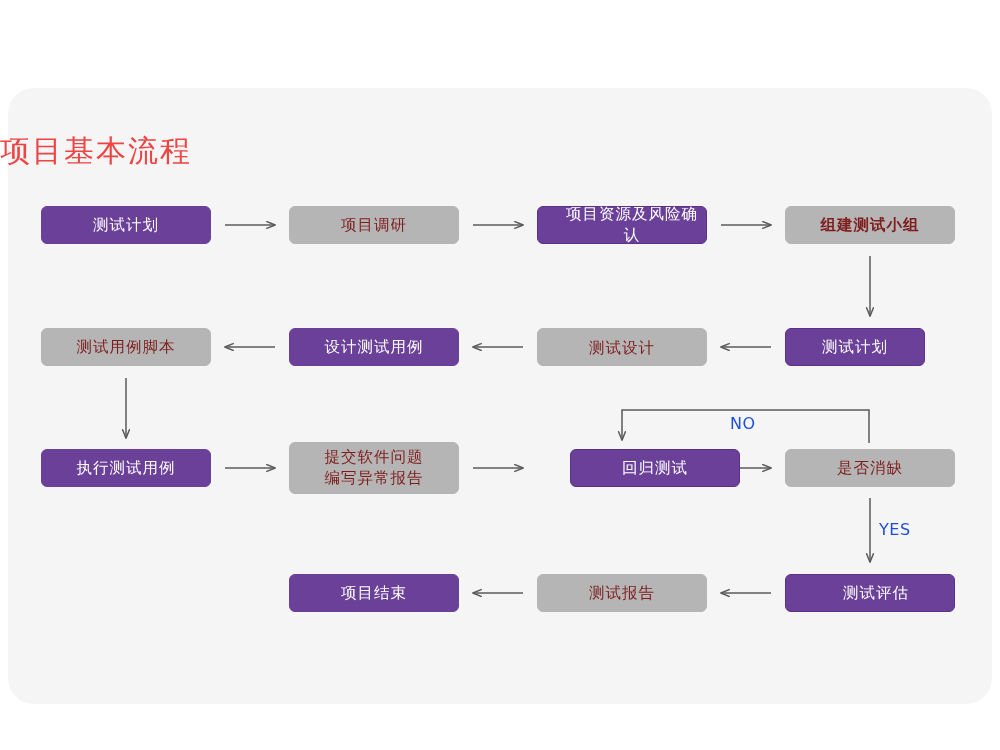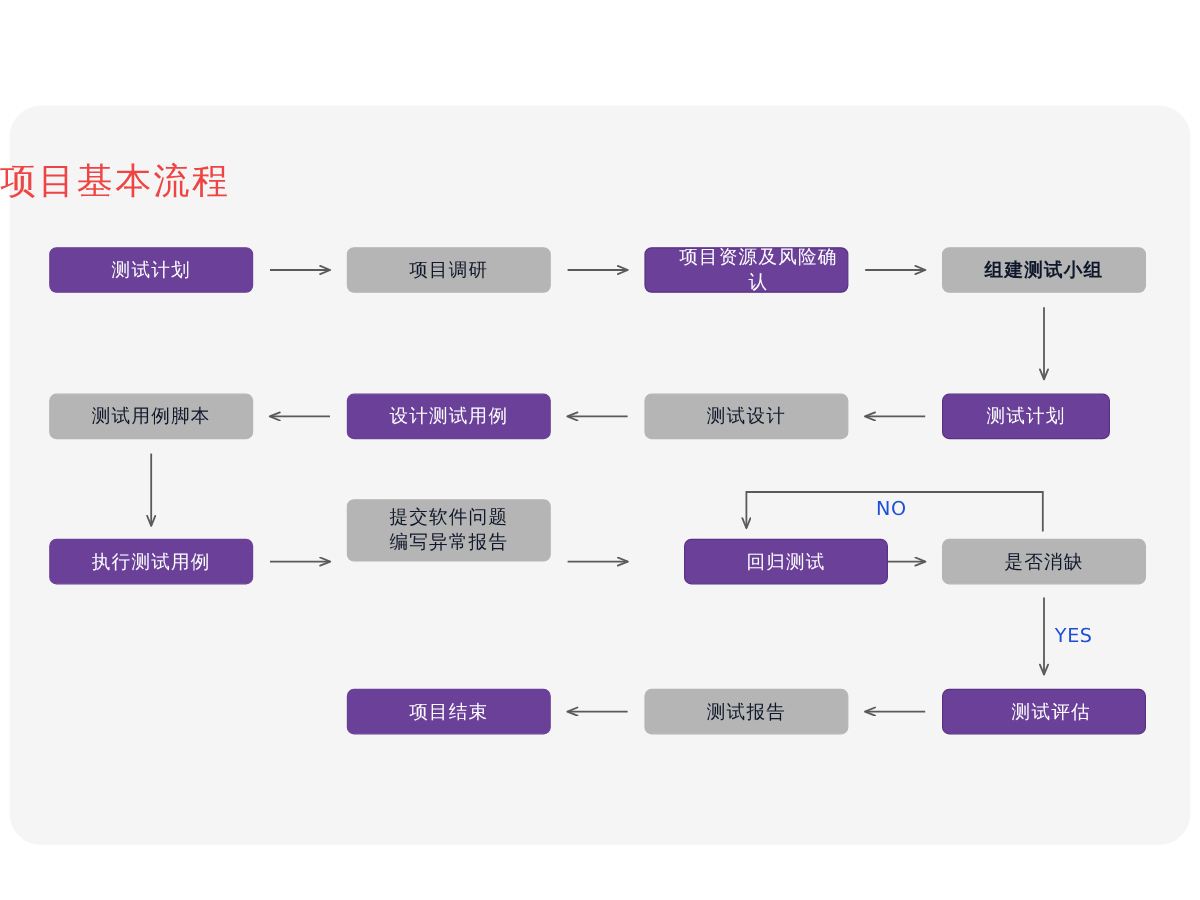--- a/index.html
+++ b/index.html
@@ -55,21 +55,21 @@
   .node.purple {
     background: #6b4099;
     border: 1px solid #6b4099;
   }
   .node.purple.bordered {
     border: 1.5px solid #5a3184;
   }
   .node.gray {
     background: #b5b5b5;
     border: 1px solid #b5b5b5;
-    color: #0f172a;
+    color: #7f1d1d;
   }
   .arrow-svg {
     position: absolute;
     left: 0;
     top: 0;
     width: 1000px;
     height: 750px;
     pointer-events: none;
   }
   .edge-label {
@@ -117,21 +117,21 @@
   <div id="node-layer">
       <div class="node purple" style="left: 41px; top: 206px; width: 170px; height: 38px;">测试计划</div>
       <div class="node gray" style="left: 289px; top: 206px; width: 170px; height: 38px;">项目调研</div>
       <div class="node purple bordered" style="left: 537px; top: 206px; width: 170px; height: 38px; padding-left: 20px;">项目资源及风险确认</div>
       <div class="node gray" style="left: 785px; top: 206px; width: 170px; height: 38px; font-weight: bold;">组建测试小组</div>
       <div class="node gray" style="left: 41px; top: 328px; width: 170px; height: 38px;">测试用例脚本</div>
       <div class="node purple" style="left: 289px; top: 328px; width: 170px; height: 38px;">设计测试用例</div>
       <div class="node gray" style="left: 537px; top: 328px; width: 170px; height: 38px; font-family: Liberation Serif, serif;">测试设计</div>
       <div class="node purple bordered" style="left: 785px; top: 328px; width: 140px; height: 38px;">测试计划</div>
       <div class="node purple" style="left: 41px; top: 449px; width: 170px; height: 38px;">执行测试用例</div>
-      <div class="node gray" style="left: 289px; top: 416px; width: 170px; height: 52px;">提交软件问题
+      <div class="node gray" style="left: 289px; top: 442px; width: 170px; height: 52px;">提交软件问题
 编写异常报告</div>
       <div class="node purple bordered" style="left: 537px; top: 449px; width: 170px; height: 38px; margin-left: 33px;">回归测试</div>
       <div class="node gray" style="left: 785px; top: 449px; width: 170px; height: 38px;">是否消缺</div>
       <div class="node purple" style="left: 289px; top: 574px; width: 170px; height: 38px;">项目结束</div>
       <div class="node gray" style="left: 537px; top: 574px; width: 170px; height: 38px;">测试报告</div>
       <div class="node purple bordered" style="left: 785px; top: 574px; width: 170px; height: 38px; padding-left: 12px;">测试评估</div>
     </div>
   <div id="label-layer">
       <div class="edge-label" style="left: 730px; top: 414px;">NO</div>
       <div class="edge-label" style="left: 879px; top: 520px;">YES</div>

